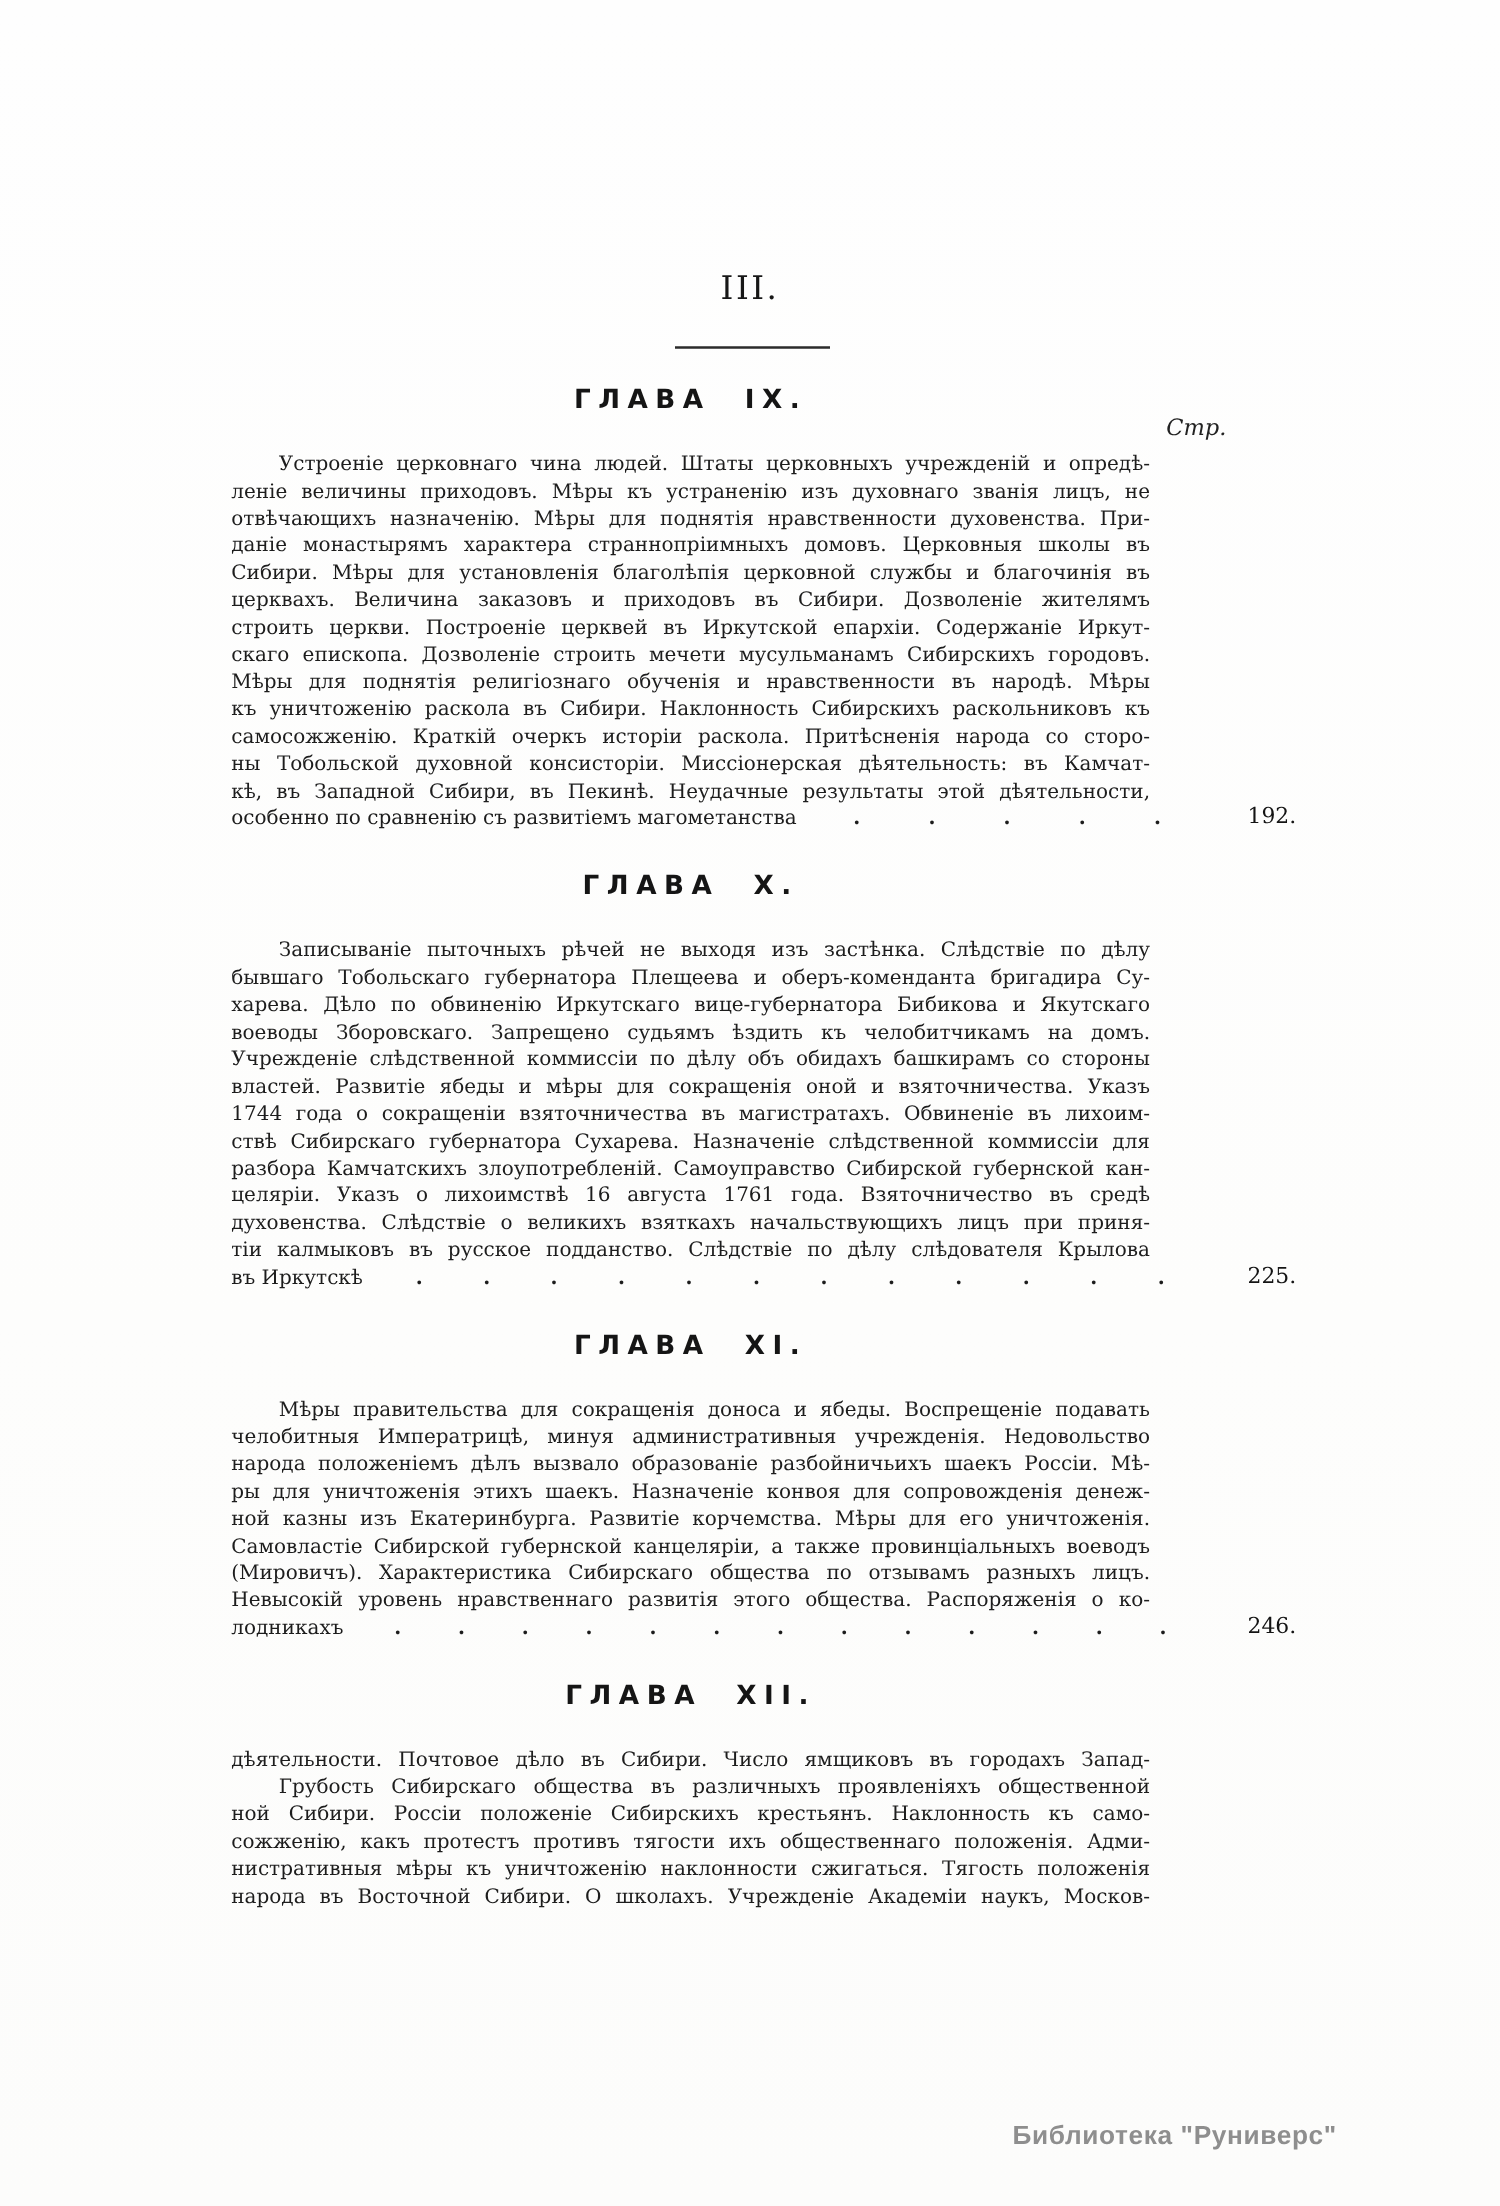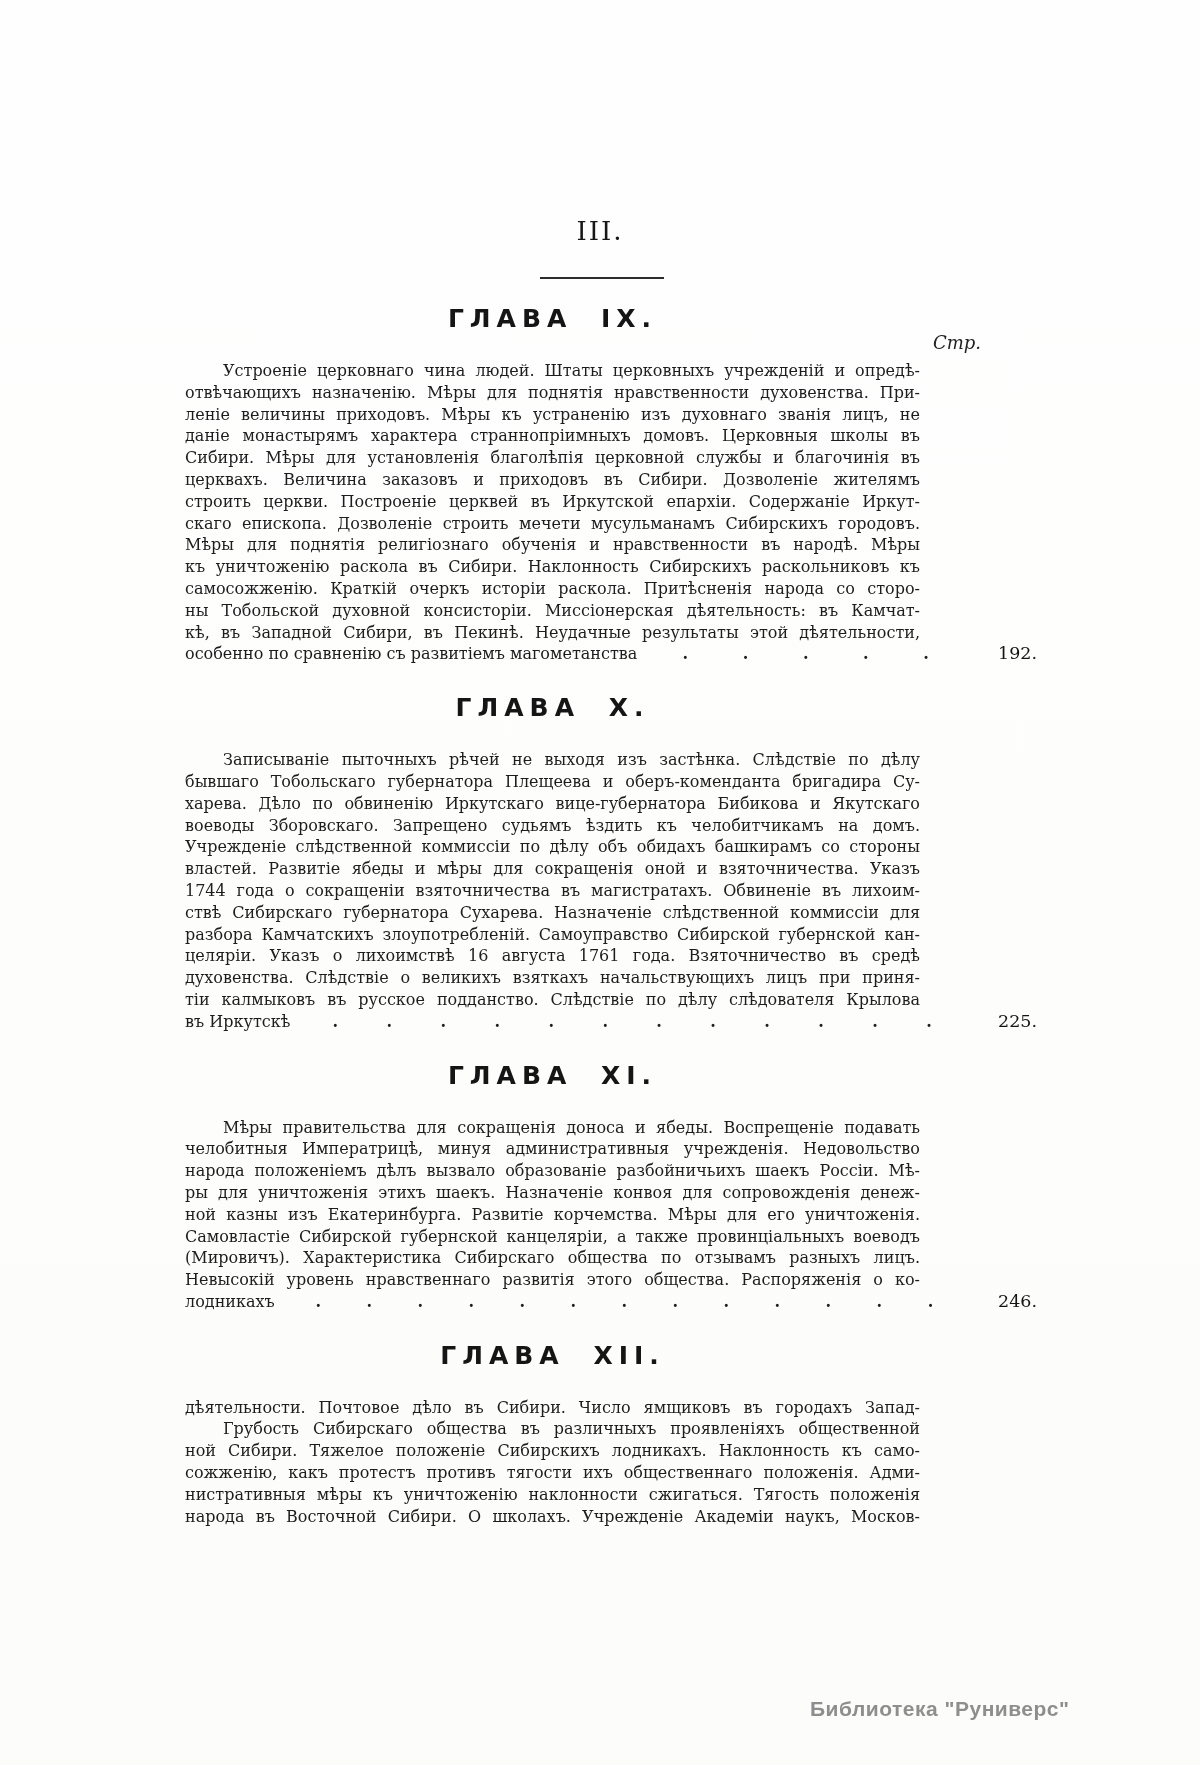--- a/index.html
+++ b/index.html
@@ -42,21 +42,21 @@
   .content {
     position: absolute;
     top: 306px;
     left: 185px;
     width: 735px;
   }
   .chapter { margin-bottom: 30px; }
   .chapter-heading {
     font-family: "DejaVu Sans", sans-serif;
     font-weight: bold;
-    font-size: 25px;
+    font-size: 21px;
     line-height: 26px;
     text-align: center;
     letter-spacing: 6px;
     word-spacing: 14px;
     margin-bottom: 28px;
     color: #151515;
   }
   .chapter-lines { width: 735px; }
   .line {
     font-size: 16px;
@@ -108,22 +108,22 @@
   <div class="part-number">III.</div>
   <div class="part-rule"></div>
 
   <div class="col-header">Стр.</div>
 
   <div class="content">
   <section class="chapter">
     <h2 class="chapter-heading">ГЛАВА IX.</h2>
     <div class="chapter-lines">
           <div class="line first">Устроеніе церковнаго чина людей. Штаты церковныхъ учрежденій и опредѣ-</div>
+          <div class="line">леніе величины приходовъ. Мѣры къ устраненію изъ духовнаго званія лицъ, не</div>
           <div class="line">отвѣчающихъ назначенію. Мѣры для поднятія нравственности духовенства. При-</div>
-          <div class="line">леніе величины приходовъ. Мѣры къ устраненію изъ духовнаго званія лицъ, не</div>
           <div class="line">даніе монастырямъ характера страннопріимныхъ домовъ. Церковныя школы въ</div>
           <div class="line">Сибири. Мѣры для установленія благолѣпія церковной службы и благочинія въ</div>
           <div class="line">церквахъ. Величина заказовъ и приходовъ въ Сибири. Дозволеніе жителямъ</div>
           <div class="line">строить церкви. Построеніе церквей въ Иркутской епархіи. Содержаніе Иркут-</div>
           <div class="line">скаго епископа. Дозволеніе строить мечети мусульманамъ Сибирскихъ городовъ.</div>
           <div class="line">Мѣры для поднятія религіознаго обученія и нравственности въ народѣ. Мѣры</div>
           <div class="line">къ уничтоженію раскола въ Сибири. Наклонность Сибирскихъ раскольниковъ къ</div>
           <div class="line">самосожженію. Краткій очеркъ исторіи раскола. Притѣсненія народа со сторо-</div>
           <div class="line">ны Тобольской духовной консисторіи. Миссіонерская дѣятельность: въ Камчат-</div>
           <div class="line">кѣ, въ Западной Сибири, въ Пекинѣ. Неудачные результаты этой дѣятельности,</div>
@@ -208,21 +208,21 @@
           </span>
       <span class="page-ref">246.</span>
     </div>
   </section>
 
   <section class="chapter">
     <h2 class="chapter-heading">ГЛАВА XII.</h2>
     <div class="chapter-lines">
           <div class="line">дѣятельности. Почтовое дѣло въ Сибири. Число ямщиковъ въ городахъ Запад-</div>
           <div class="line first">Грубость Сибирскаго общества въ различныхъ проявленіяхъ общественной</div>
-          <div class="line">ной Сибири. Тяжелое положеніе Сибирскихъ лодникахъ. Наклонность къ само-</div>
+          <div class="line">ной Сибири. Россіи положеніе Сибирскихъ крестьянъ. Наклонность къ само-</div>
           <div class="line">сожженію, какъ протестъ противъ тягости ихъ общественнаго положенія. Адми-</div>
           <div class="line">нистративныя мѣры къ уничтоженію наклонности сжигаться. Тягость положенія</div>
           <div class="line">народа въ Восточной Сибири. О школахъ. Учрежденіе Академіи наукъ, Москов-</div>
         </div>
 
   </section>
 </div>
 
   <div class="watermark">Библиотека "Руниверс"</div>
 </div>

